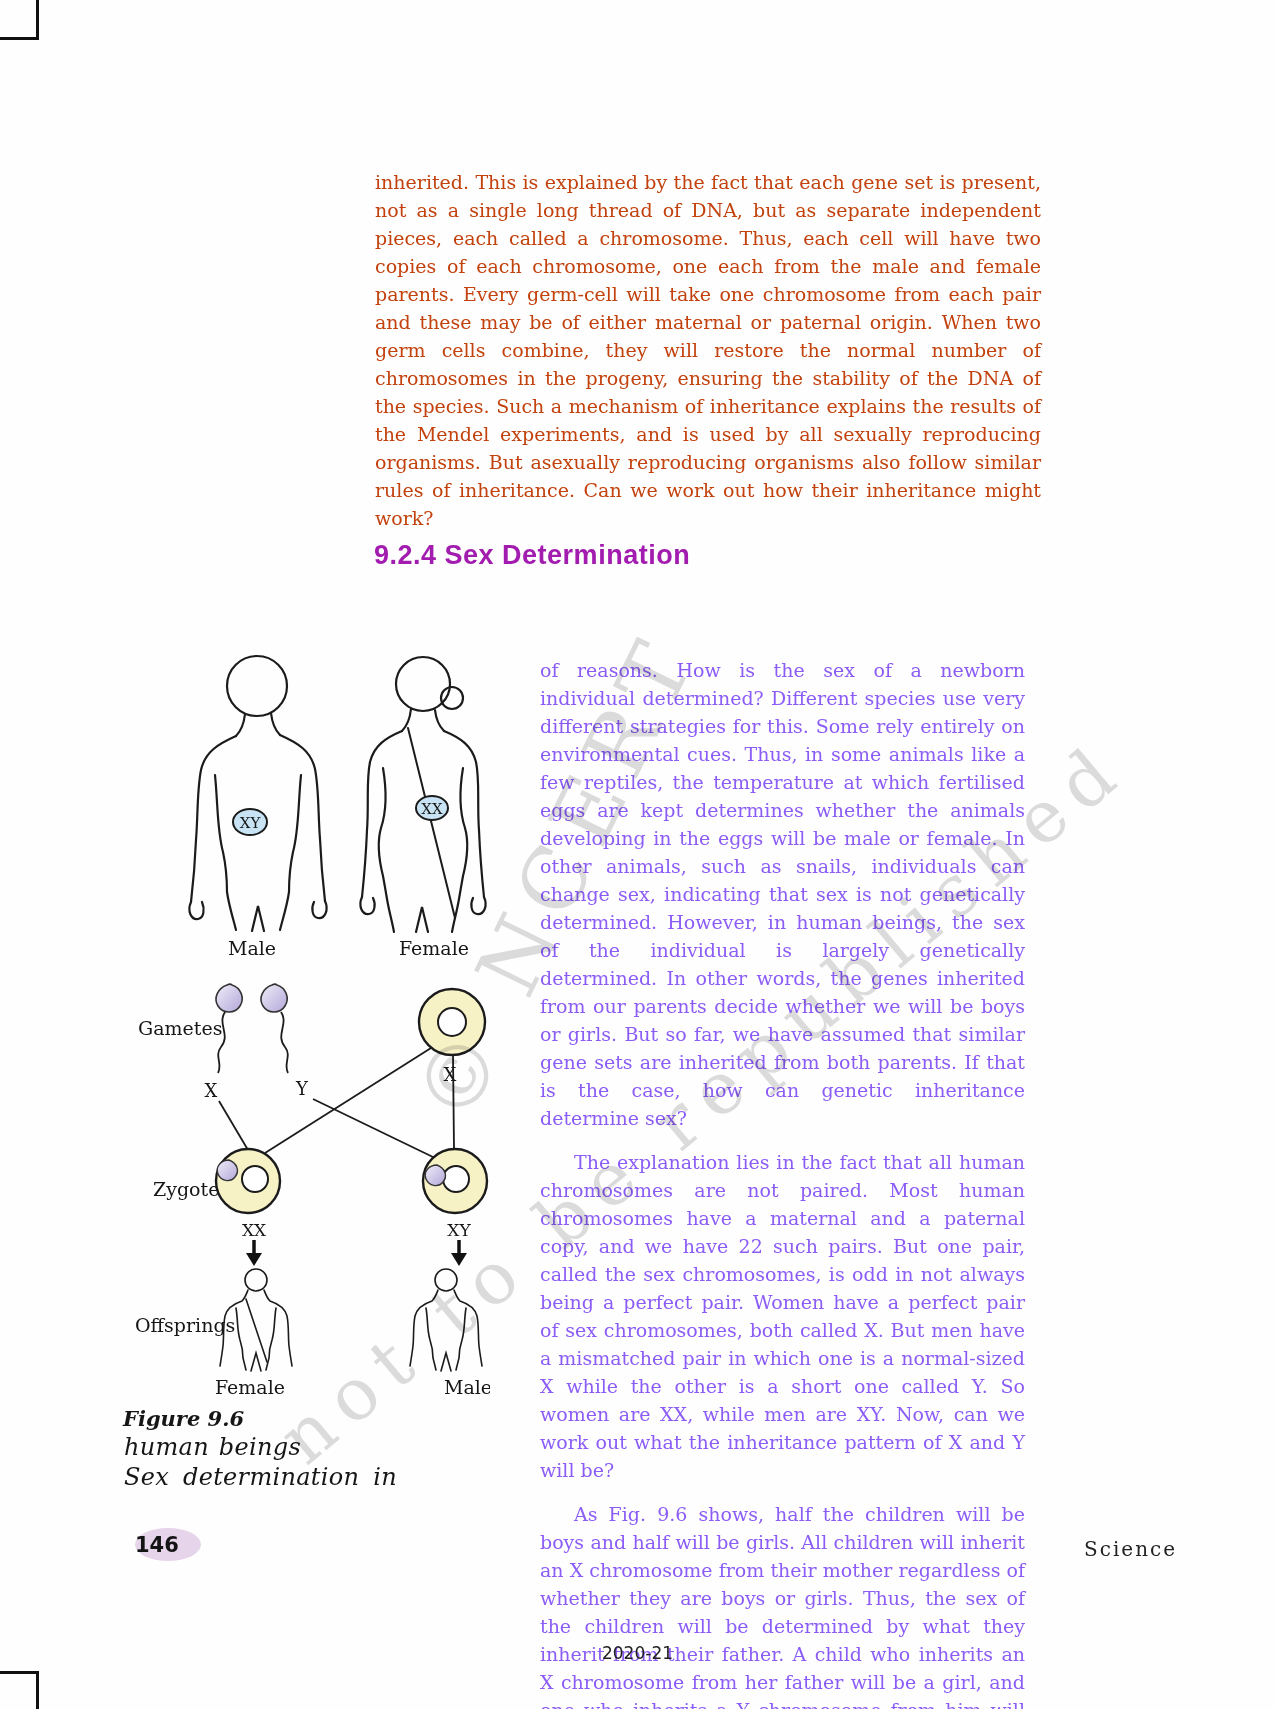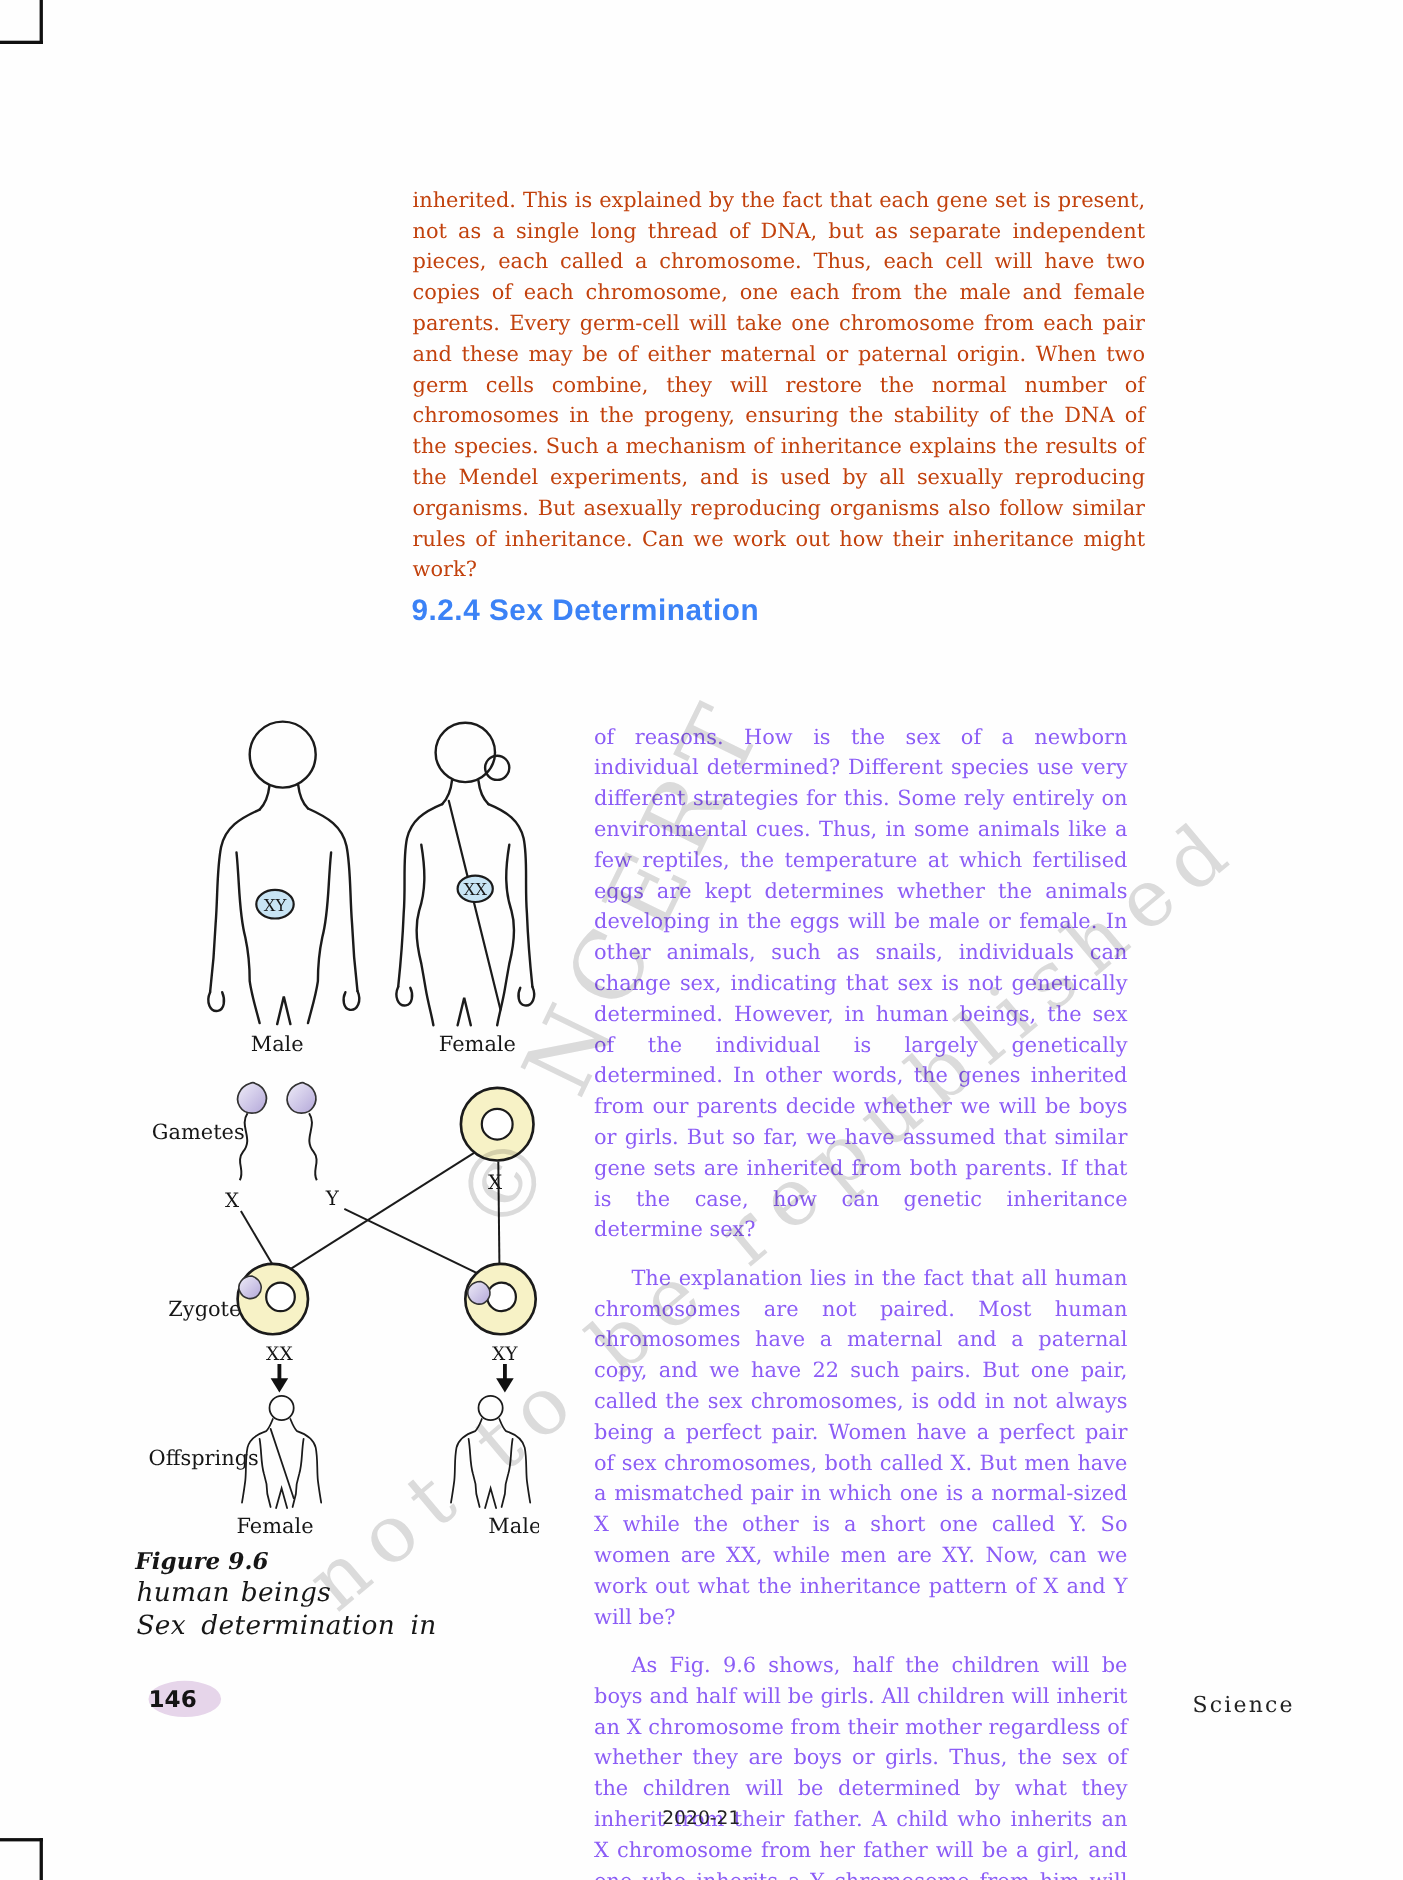--- a/index.html
+++ b/index.html
@@ -8,21 +8,21 @@
   .cropmark{position:absolute;}
   .cm-tl{left:0;top:0;width:36px;height:37px;border-right:3px solid #101010;border-bottom:3px solid #101010;}
   .cm-bl{left:0;top:1671px;width:36px;height:38px;border-right:3px solid #101010;border-top:3px solid #101010;}
   .wm{position:absolute;font-family:"DejaVu Serif",serif;color:#c4c4c4;opacity:.6;line-height:1;
       mix-blend-mode:multiply;white-space:nowrap;pointer-events:none;z-index:5;}
   .wm1{left:440px;top:1072px;font-size:85px;letter-spacing:14px;transform-origin:0 50%;transform:rotate(-64deg);}
   .wm2{left:290px;top:1412px;font-size:72px;letter-spacing:14px;transform-origin:0 50%;transform:rotate(-40deg);}
   .para{position:absolute;font-size:19px;line-height:28px;text-align:justify;color:#c2410c;z-index:2;}
   .para1{left:375px;top:168px;width:666px;}
   .heading{position:absolute;left:374px;top:538px;margin:0;font-family:"Liberation Sans",sans-serif;
-           font-weight:700;font-size:27px;line-height:34px;color:#3b82f6;letter-spacing:.5px;z-index:2;}
+           font-weight:700;font-size:27px;line-height:34px;color:#a21caf;letter-spacing:.5px;z-index:2;}
   .para2{left:375px;top:584px;width:666px;}
   .narrow{position:absolute;left:524px;top:640px;width:517px;z-index:2;}
   .narrow p{margin:16px;font-size:19px;line-height:28px;text-align:justify;color:#8b5cf6;}
   .narrow p.indent{text-indent:34px;}
   .figure{position:absolute;left:115px;top:640px;z-index:2;}
   .figure text{fill:#161616;font-family:"DejaVu Serif",serif;stroke:none;}
   .cap1{position:absolute;left:123px;top:1407px;font-style:italic;font-weight:700;font-size:21px;line-height:24px;z-index:2;}
   .cap2{position:absolute;left:124px;top:1434px;font-style:italic;font-size:24px;line-height:23px;
         letter-spacing:.3px;word-spacing:6px;z-index:2;margin-top:32px;}
   .cap3{top:1404px;word-spacing:2px;}

